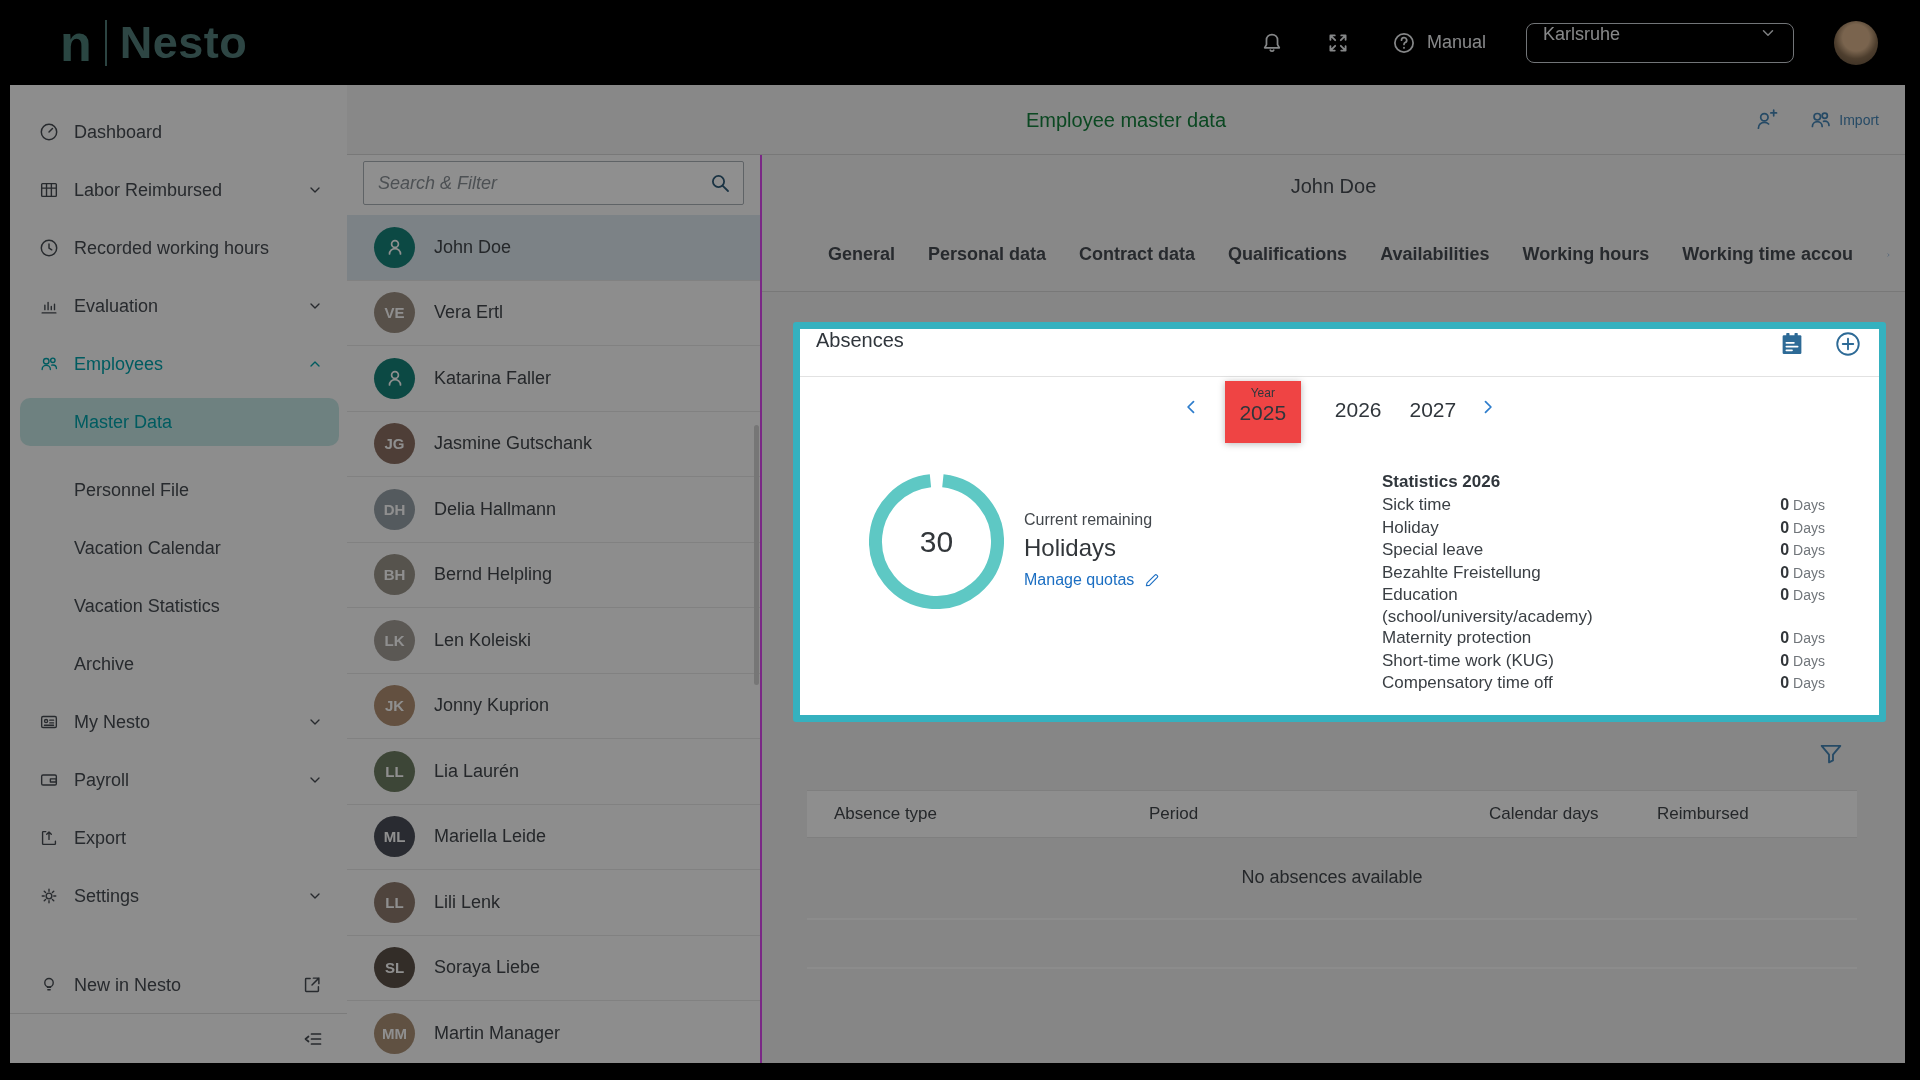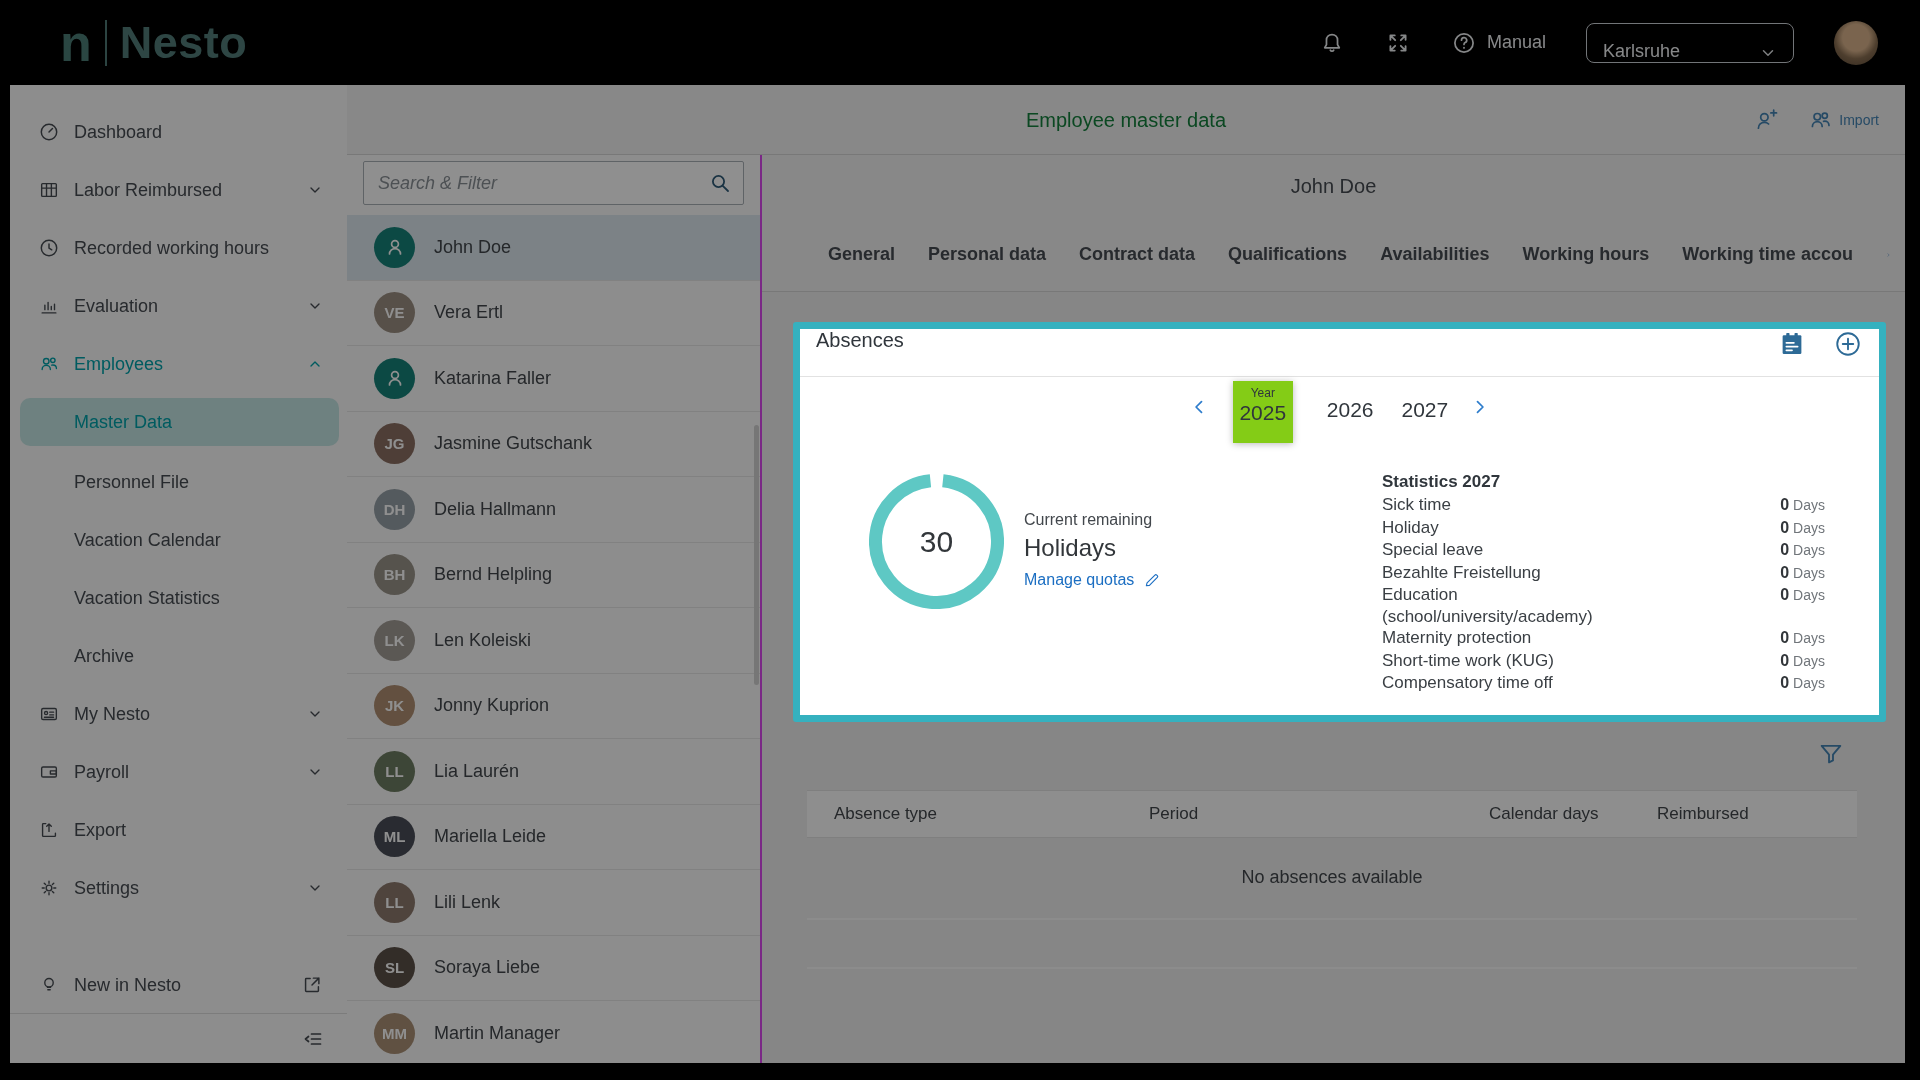--- a/index.html
+++ b/index.html
@@ -9,39 +9,39 @@
 
   
   .topbar { position:absolute; left:0; top:0; width:1920px; height:85px; background:#000; }
   .logo { position:absolute; left:60px; top:0; height:85px; display:flex; align-items:center; gap:13px; cursor:pointer; }
   .logo-n { font-size:52px; font-weight:700; color:#4c7d77; line-height:1; }
   .logo-bar { width:2px; height:46px; background:#4f7a76; }
   .logo-rest { font-size:45px; font-weight:600; color:#527e7a; letter-spacing:.5px; line-height:1; }
   .topbar-right { position:absolute; right:42px; top:0; height:85px; display:flex; align-items:center; gap:40px; }
   .tb-icon { width:26px; height:26px; color:#eef0f2; cursor:pointer; }
   .help { display:flex; align-items:center; gap:10px; color:#f0f2f4; font-size:18px; cursor:pointer; }
-  .loc-pill { width:208px; height:40px; border:1px solid #ccd1d6; border-radius:8px; display:flex;
-              align-items:flex-end; justify-content:space-between; padding:0 16px; color:#f0f2f4;
+  .loc-pill { width:268px; height:40px; border:1px solid #ccd1d6; border-radius:8px; display:flex;
+              align-items:flex-start; justify-content:space-between; padding:0 16px; color:#f0f2f4;
               font-size:18px; cursor:pointer; }
   .loc-pill svg { width:18px; height:18px; color:#dfe2e5; }
   .avatar-top { width:44px; height:44px; border-radius:50%; cursor:pointer;
                 background:radial-gradient(circle at 50% 38%, #d9b38c 0 38%, #8a6f52 60%, #5c4a38 100%); }
 
   
   .sidebar { position:absolute; left:10px; top:85px; width:337px; height:978px; background:#fbfbfb; }
   .nav { padding-top:18px; }
   .nav-item { height:58px; display:flex; align-items:center; padding:0 24px 0 28px; cursor:pointer;
               color:#474c52; font-size:18px; }
   .nav-item .icn { width:22px; height:22px; flex:0 0 22px; color:#474c52; }
   .nav-item .lbl { margin-left:14px; flex:1; }
   .nav-item .chev { width:16px; height:16px; color:#474c52; }
   .nav-item.accent, .nav-item.accent .icn, .nav-item.accent .chev { color:var(--accent); }
   .sub-item { height:58px; display:flex; align-items:center; padding-left:64px; font-size:18px;
               color:#474c52; cursor:pointer; }
-  .sub-item.selected { background:var(--pill); border-radius:10px; margin:5px 8px 7px 10px; height:48px;
+  .sub-item.selected { background:var(--pill); border-radius:10px; margin:5px 8px 15px 10px; height:48px;
                        padding-left:54px; color:var(--accent); }
   .sidebar-bottom { position:absolute; left:0; right:0; bottom:0; }
   .sb-row { height:56px; display:flex; align-items:center; padding:0 24px 0 28px; color:#474c52;
             font-size:18px; cursor:pointer; }
   .sb-row .icn { width:22px; height:22px; color:#474c52; }
   .sb-row .lbl { margin-left:14px; flex:1; }
   .sb-div { height:1px; background:#dedede; }
   .collapse-row { height:49px; display:flex; align-items:center; justify-content:flex-end; padding-right:22px; }
   .collapse-row .icn { width:24px; height:24px; color:#474c52; cursor:pointer; }
 
@@ -93,21 +93,21 @@
   .absences-card { position:absolute; left:31px; top:167px; width:1093px; height:400px; background:#fff;
                    border:7px solid var(--spotlight); border-radius:3px; z-index:60; }
   .card-inner { position:relative; width:100%; height:100%; }
   .card-head { position:absolute; left:0; right:0; top:0; height:48px; border-bottom:1px solid #e2e2e2;
                display:flex; padding:0 16px; }
   .card-title { font-size:20px; color:#30363c; flex:1; }
   .card-head .cicon { width:30px; height:30px; color:var(--steel); cursor:pointer; }
   .card-head .gap { width:26px; }
   .year-row { position:absolute; left:0; right:0; top:48px; height:66px; display:flex; justify-content:center; }
   .yr-chev { width:20px; height:20px; color:#2e7dcc; cursor:pointer; margin-top:20px; }
-  .year-box { margin:4px 20px 0 24px; width:60px; background:#84cc16; box-shadow:0 1px 7px rgba(0,0,0,.28);
+  .year-box { margin:4px 20px 0 24px; width:76px; background:#ef4444; box-shadow:0 1px 7px rgba(0,0,0,.28);
               text-align:center; padding:5px 4px 10px; cursor:pointer; }
   .year-cap { font-size:12px; color:#30363c; }
   .year-val { font-size:21px; color:#30363c; margin-top:1px; }
   .year-opt { font-size:21px; color:#30363c; margin:21px 14px 0 14px; cursor:pointer; }
   .year-opt.last { margin-right:22px; }
 
   .donut-wrap { position:absolute; left:69px; top:145px; width:135px; height:135px; }
   .donut-num { position:absolute; left:0; top:0; width:135px; height:135px; display:flex; align-items:center;
                justify-content:center; font-size:30px; color:#32363a; }
   .donut-caption { position:absolute; left:224px; top:182px; }
@@ -480,21 +480,21 @@
               <div class="cap-main">Holidays</div>
               <div class="cap-link">
                 <a>Manage quotas</a>
                 <svg viewBox="0 0 24 24" fill="none" stroke="currentColor" stroke-width="1.5" stroke-linejoin="round">
                     <path d="M4.5 19.5l.9-3.6L15.9 5.4a1.7 1.7 0 0 1 2.4 0l.8.8a1.7 1.7 0 0 1 0 2.4L8.6 19.1l-4.1.4z"></path>
                   </svg>
               </div>
             </div>
 
             <div class="stats">
-              <div class="stats-title">Statistics 2027</div>
+              <div class="stats-title">Statistics 2026</div>
               <div class="stat-row">
                 <span class="stat-label">Sick time</span>
                   <span class="stat-spacer"></span>
                 <span class="stat-val"><b>0</b><span>Days</span></span>
               </div>
               <div class="stat-row">
                 <span class="stat-label">Holiday</span>
                   <span class="stat-spacer"></span>
                 <span class="stat-val"><b>0</b><span>Days</span></span>
               </div>

